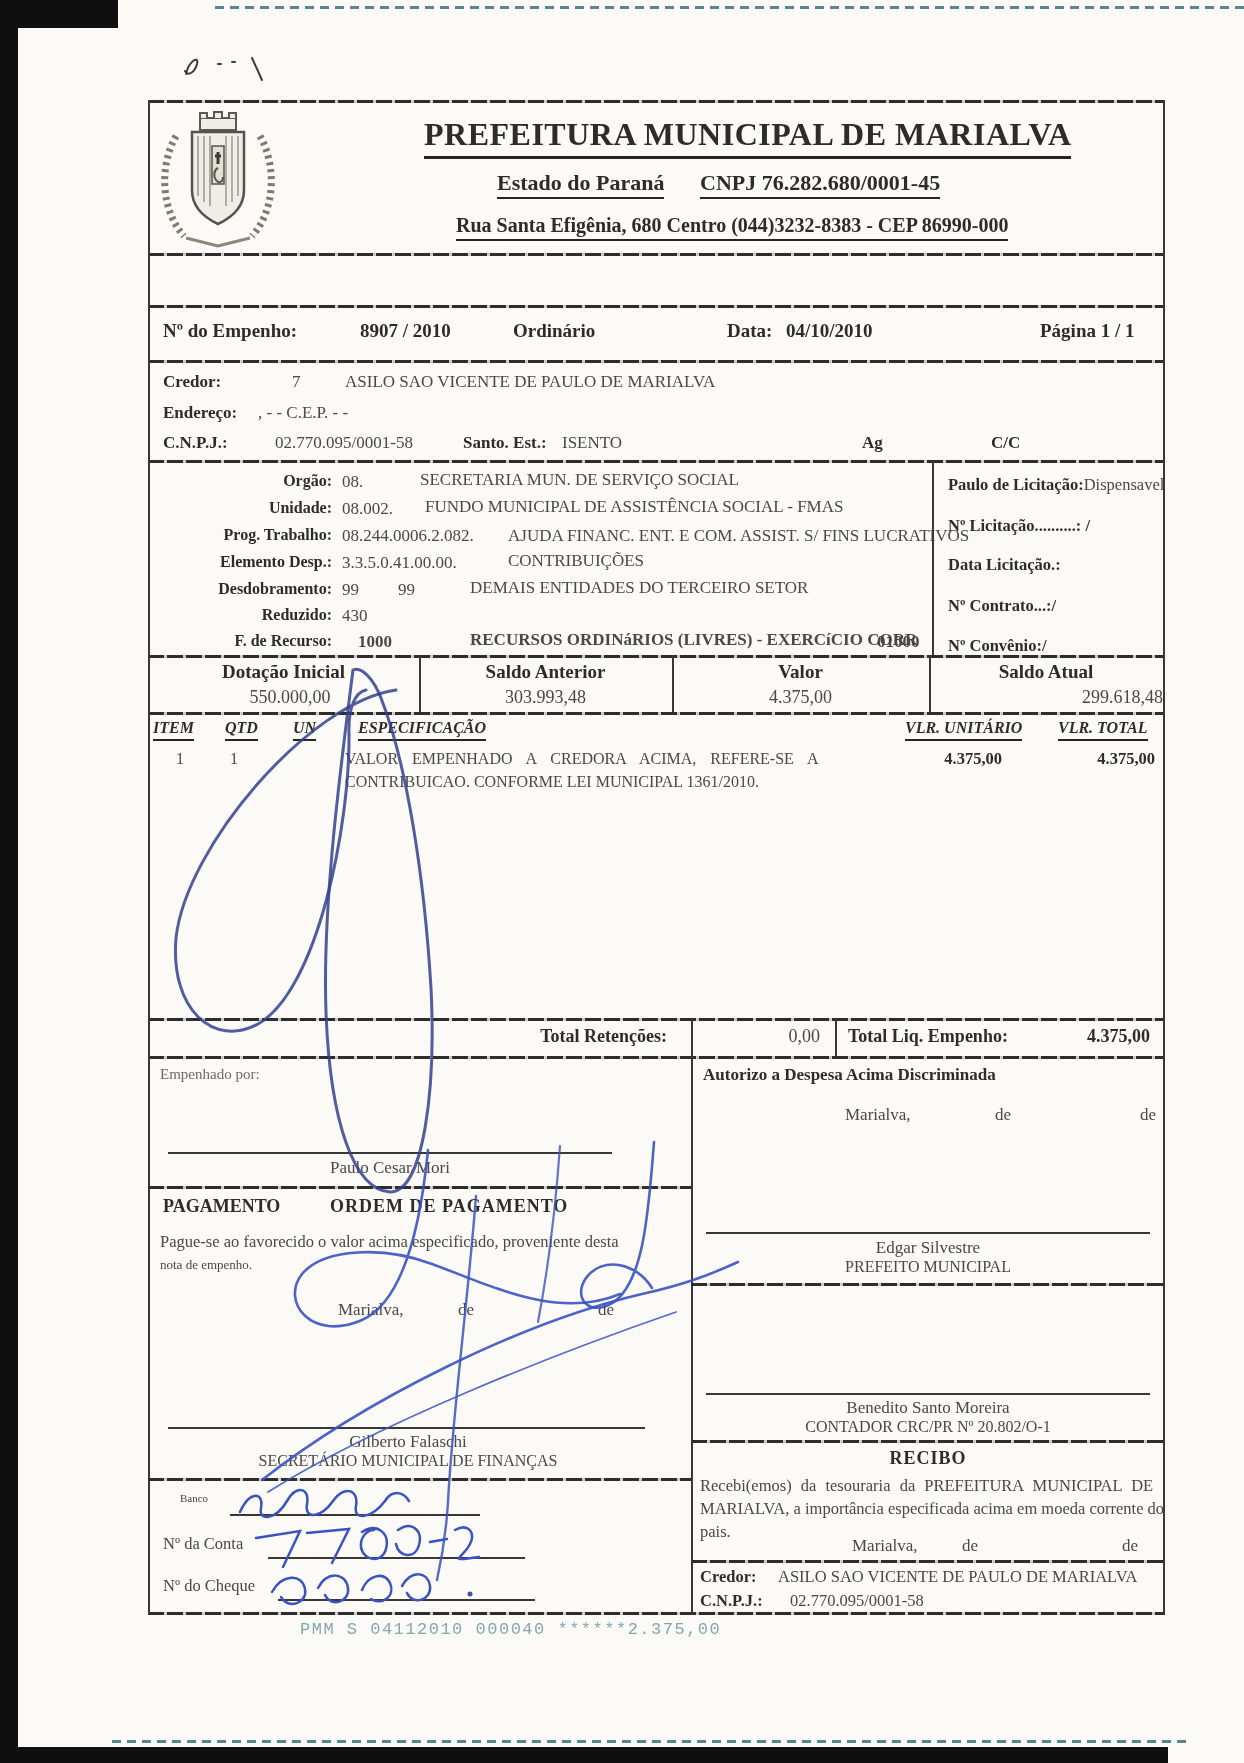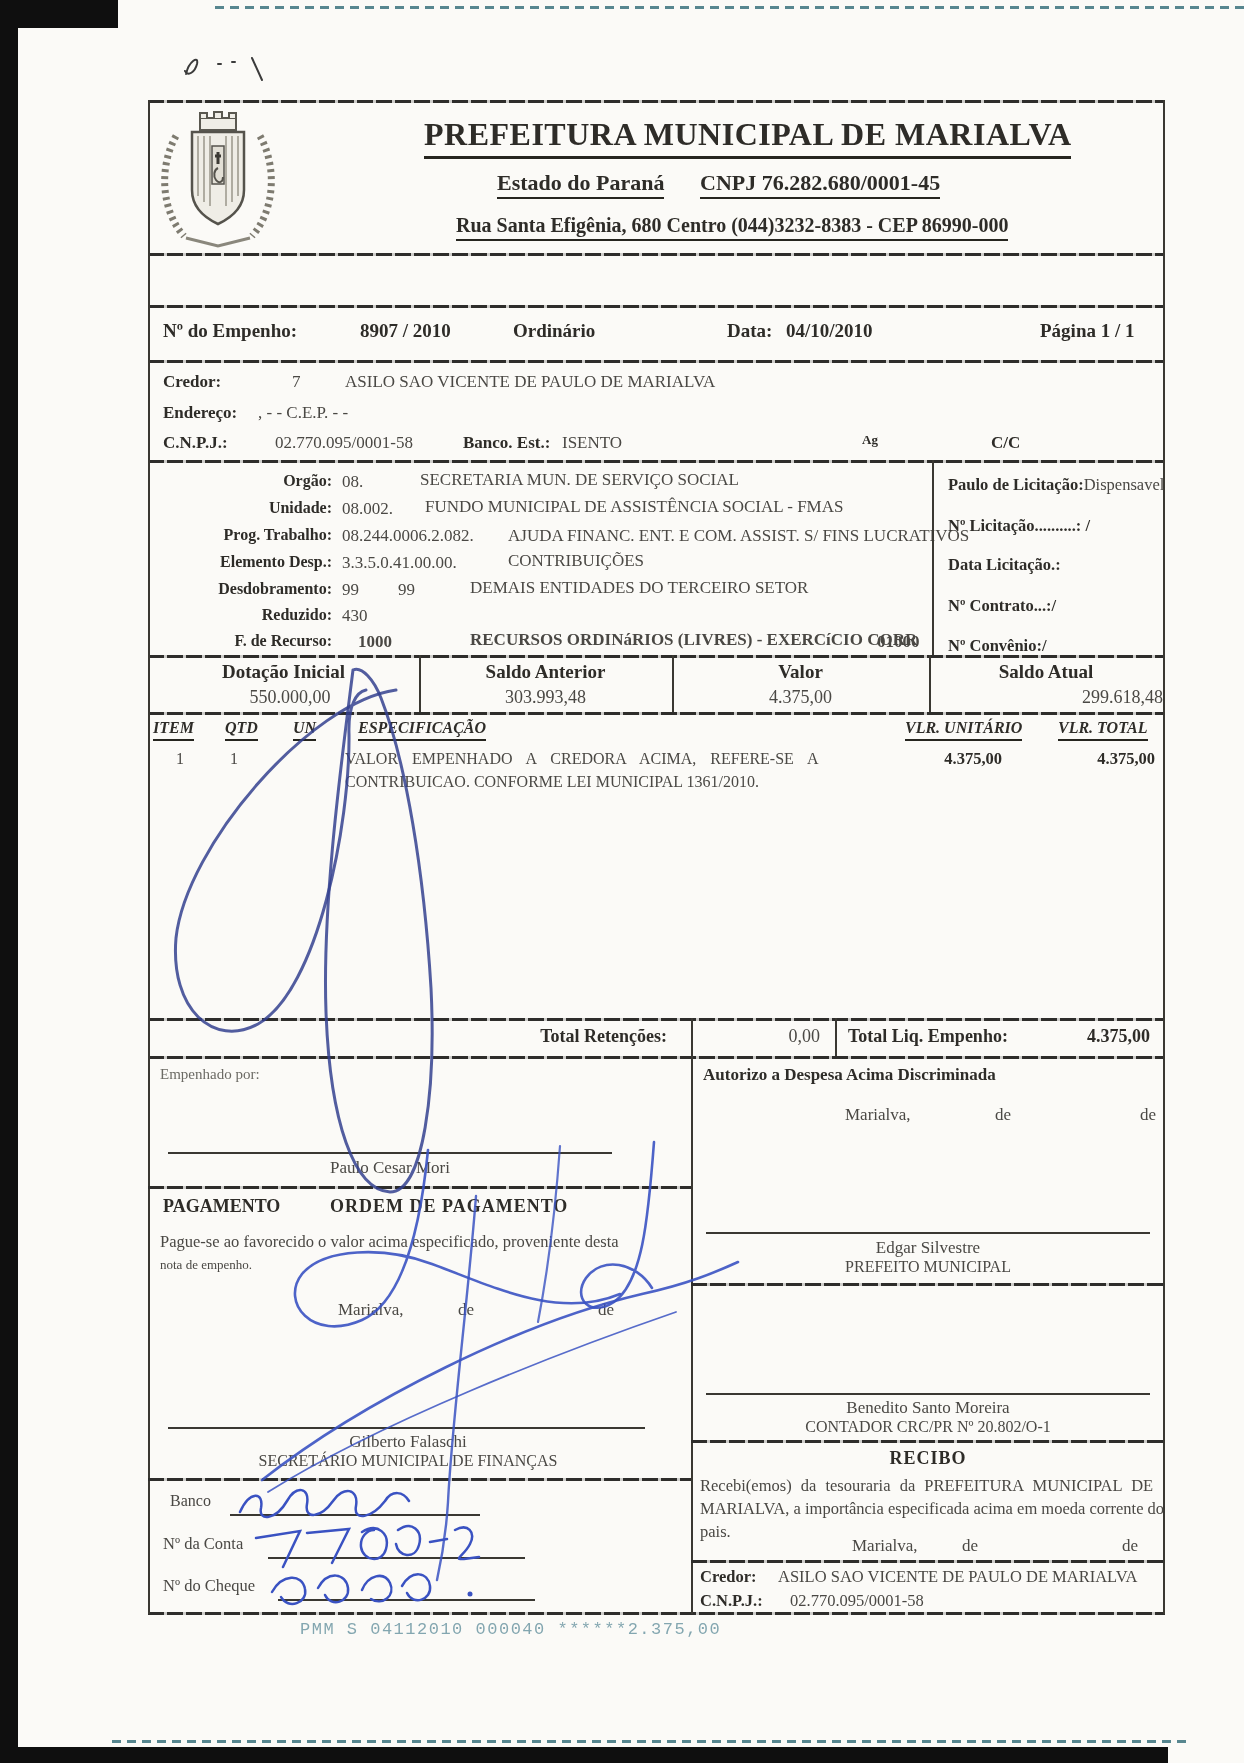--- a/index.html
+++ b/index.html
@@ -71,23 +71,23 @@
   <span class="t b" style="left:786px;top:320px;font-size:19px;">04/10/2010</span>
   <span class="t b" style="left:1040px;top:320px;font-size:19px;">Página  1 / 1</span>
 
   <span class="t b" style="left:163px;top:372px;font-size:17px;">Credor:</span>
   <span class="t faded" style="left:292px;top:372px;font-size:17px;">7</span>
   <span class="t faded" style="left:345px;top:372px;font-size:17px;">ASILO SAO VICENTE DE PAULO DE MARIALVA</span>
   <span class="t b" style="left:163px;top:403px;font-size:17px;">Endereço:</span>
   <span class="t faded" style="left:258px;top:403px;font-size:17px;">,  -  -  C.E.P.   -   -</span>
   <span class="t b" style="left:163px;top:433px;font-size:17px;">C.N.P.J.:</span>
   <span class="t faded" style="left:275px;top:433px;font-size:17px;">02.770.095/0001-58</span>
-  <span class="t b" style="left:463px;top:433px;font-size:17px;">Banco. Est.:</span>
+  <span class="t b" style="left:463px;top:433px;font-size:17px;">Santo. Est.:</span>
   <span class="t faded" style="left:562px;top:433px;font-size:17px;">ISENTO</span>
-  <span class="t b" style="left:862px;top:433px;font-size:13px;">Ag</span>
+  <span class="t b" style="left:862px;top:433px;font-size:17px;">Ag</span>
   <span class="t b" style="left:991px;top:433px;font-size:17px;">C/C</span>
 
   <span class="t b" style="left:148px;top:472px;width:184px;text-align:right;">Orgão:</span>
   <span class="t faded" style="left:342px;top:472px;font-size:17px;">08.</span>
   <span class="t faded" style="left:420px;top:470px;font-size:17px;">SECRETARIA MUN. DE SERVIÇO SOCIAL</span>
 
   <span class="t b" style="left:148px;top:499px;width:184px;text-align:right;">Unidade:</span>
   <span class="t faded" style="left:342px;top:499px;font-size:17px;">08.002.</span>
   <span class="t faded" style="left:425px;top:497px;font-size:17px;">FUNDO MUNICIPAL DE ASSISTÊNCIA SOCIAL - FMAS</span>
 
@@ -166,21 +166,21 @@
 
   <span class="t faded" style="left:338px;top:1300px;font-size:17px;">Marialva,</span>
   <span class="t faded" style="left:458px;top:1300px;font-size:17px;">de</span>
   <span class="t faded" style="left:598px;top:1300px;font-size:17px;">de</span>
 
   <div class="hl" style="left:168px;top:1427px;width:477px;"></div>
   <div class="t ctr faded" style="left:148px;top:1452px;width:520px;font-size:16px;">SECRETÁRIO MUNICIPAL DE FINANÇAS</div>
   <div class="t ctr faded" style="left:148px;top:1432px;width:520px;font-size:17px;">Gilberto Falaschi</div>
   <div class="hr" style="left:148px;top:1478px;width:543px;"></div>
 
-  <span class="t faded" style="left:170px;top:1492px;font-size:16px;">Banco</span>
+  <span class="t faded" style="left:180px;top:1492px;font-size:11px;">Banco</span>
   <div class="hl" style="left:230px;top:1514px;width:250px;"></div>
   <span class="t faded" style="left:163px;top:1535px;font-size:16.5px;">Nº da Conta</span>
   <div class="hl" style="left:268px;top:1557px;width:257px;"></div>
   <span class="t faded" style="left:163px;top:1577px;font-size:16.5px;">Nº do Cheque</span>
   <div class="hl" style="left:278px;top:1599px;width:257px;"></div>
 
   <span class="t b" style="left:703px;top:1065px;font-size:17px;">Autorizo a Despesa Acima Discriminada</span>
   <span class="t faded" style="left:845px;top:1105px;font-size:17px;">Marialva,</span>
   <span class="t faded" style="left:995px;top:1105px;font-size:17px;">de</span>
   <span class="t faded" style="left:1140px;top:1105px;font-size:17px;">de</span>

